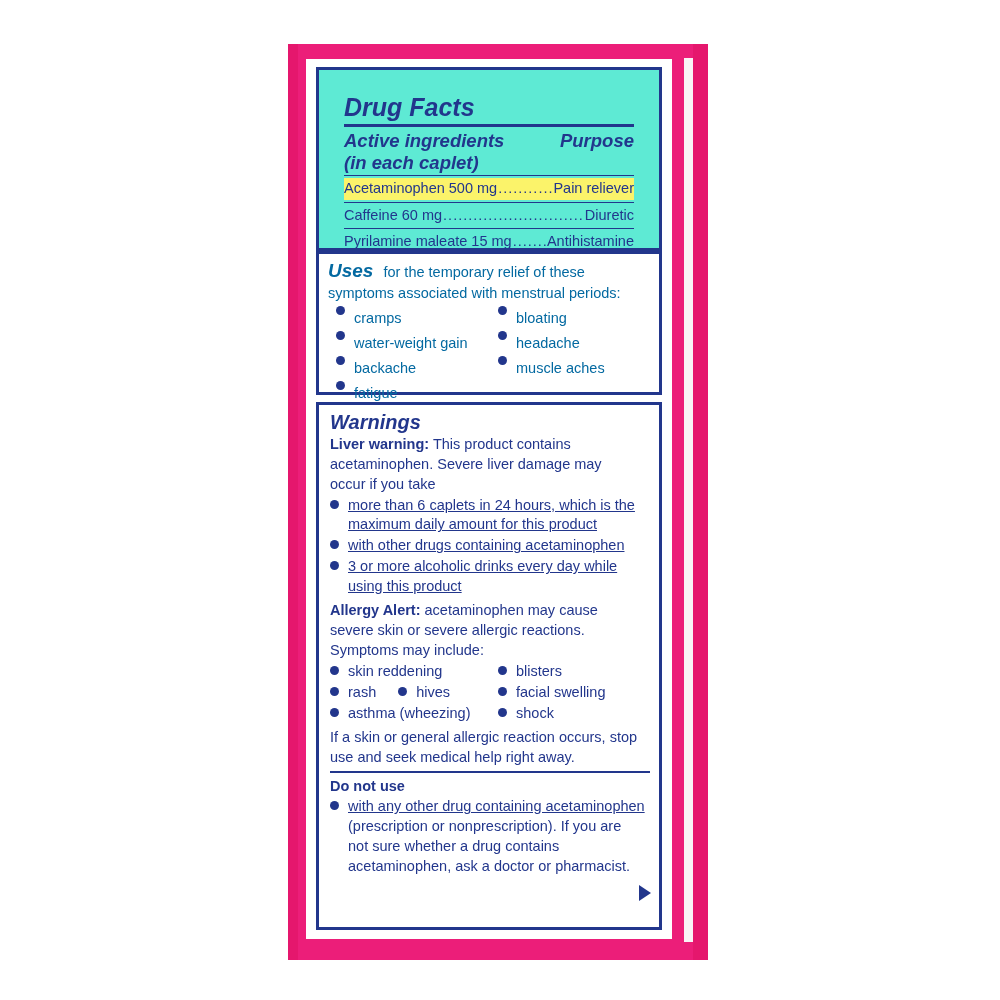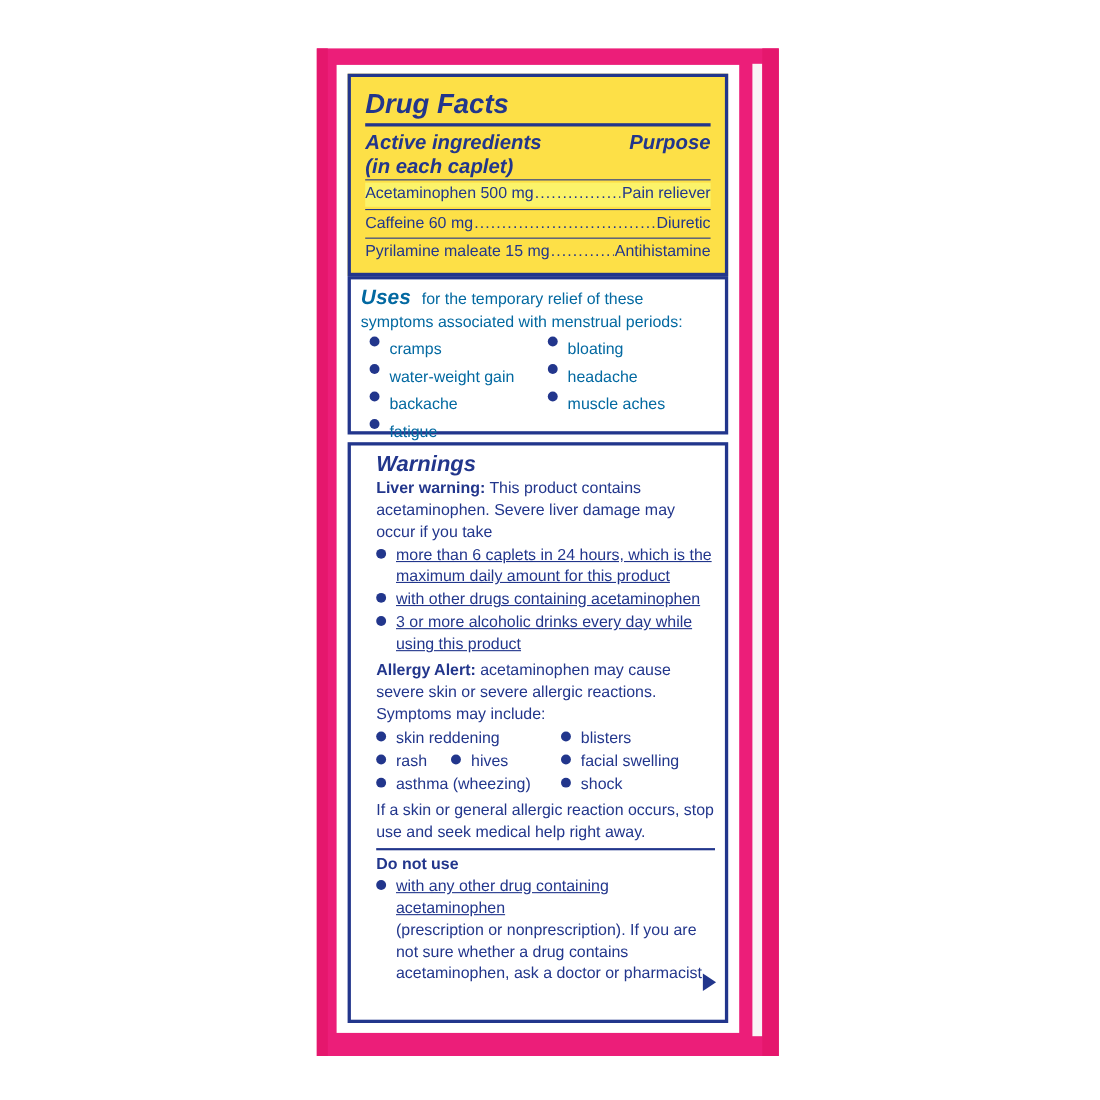--- a/index.html
+++ b/index.html
@@ -65,22 +65,22 @@
   }
 
   .label-box {
     position: absolute;
     left: 316px;
     top: 67px;
     width: 346px;
     height: 863px;
     border: 3px solid #22368c;
     box-sizing: border-box;
-    background: #fde047;
-    padding: 4px;
+    background: #5eead4;
+    padding: 16px;
   }
 
   .inner {
     padding: 6px 9px 4px 9px;
     color: #22368c;
   }
 
   .title {
     font-size: 25px;
     font-style: italic;
@@ -195,21 +195,21 @@
   .warn-wrap {
     position: absolute;
     left: 316px;
     top: 402px;
     width: 346px;
     height: 528px;
     border: 3px solid #22368c;
     box-sizing: border-box;
     background: #fff;
     color: #22368c;
-    padding: 5px 9px 6px 23px;
+    padding: 5px 9px 6px 11px;
   }
   .warn-title {
     font-size: 20px;
     font-style: italic;
     font-weight: bold;
     line-height: 1.2;
     margin-bottom: 1px;
   }
   .lead-bold {
     font-weight: bold;

